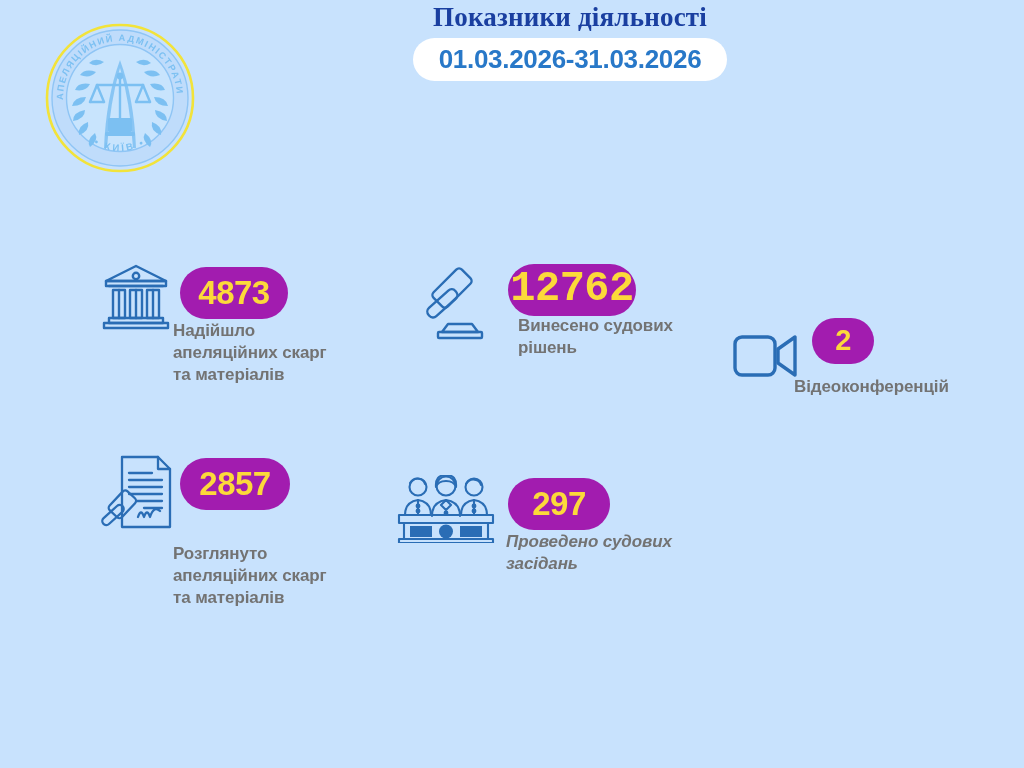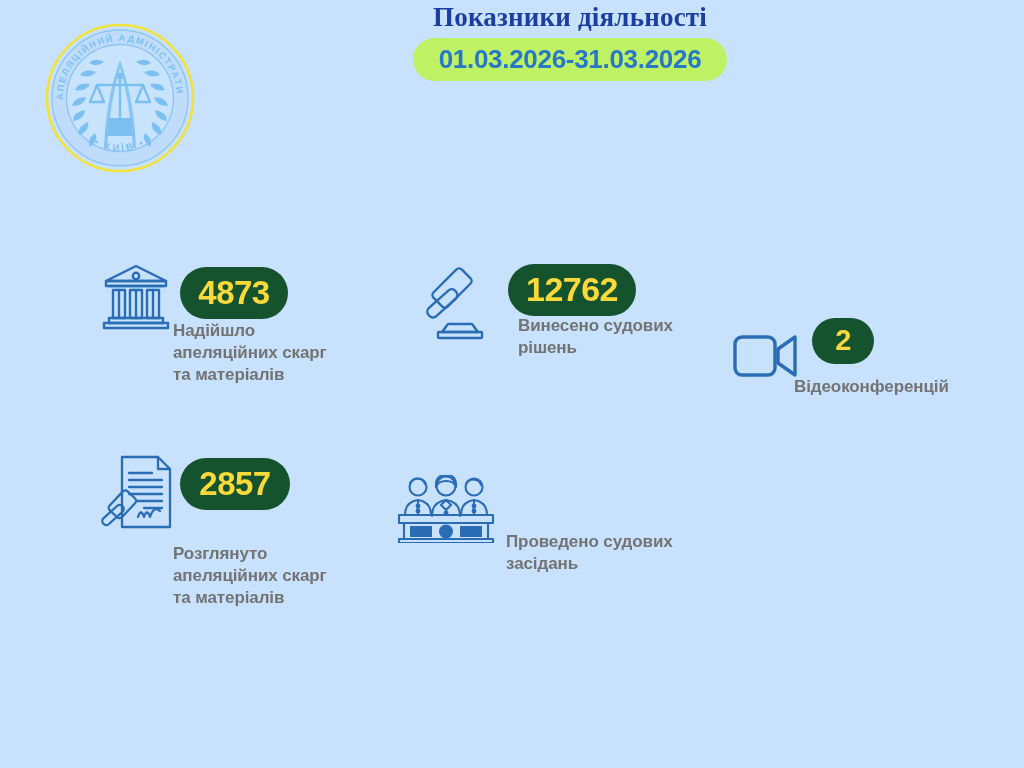--- a/index.html
+++ b/index.html
@@ -40,21 +40,21 @@
     font-weight: bold;
     color: #1a3fa0;
     letter-spacing: 0.2px;
   }
   .title-line-1 { font-size: 27px; line-height: 34px; }
   .title-line-2 { font-size: 27px; line-height: 40px; }
 
   .date-badge {
     display: inline-block;
     margin-top: 4px;
-    background: #bef264;
+    background: #ffffff;
     color: #2878c8;
     font-family: "Liberation Sans", "DejaVu Sans", sans-serif;
     font-weight: bold;
     font-size: 26px;
     line-height: 26px;
     padding: 8px 26px 9px 26px;
     border-radius: 22px;
     letter-spacing: -0.3px;
   }
 
@@ -64,21 +64,21 @@
   }
   .stat-icon {
     position: absolute;
     left: 0;
     top: 0;
   }
   .stat-icon svg { display: block; }
 
   .pill {
     position: absolute;
-    background: #14532d;
+    background: #a21caf;
     color: #fcd93a;
     font-family: "Liberation Sans", "DejaVu Sans", sans-serif;
     font-weight: bold;
     border-radius: 50px;
     text-align: center;
     letter-spacing: -0.5px;
     white-space: nowrap;
   }
 
   .stat-label {
@@ -91,34 +91,34 @@
     white-space: pre-line;
     letter-spacing: -0.1px;
   }
 
   
   #stat-incoming   { left: 100px; top: 262px; width: 300px; height: 145px; }
   #stat-incoming .pill  { left: 80px; top: 5px; width: 108px; font-size: 33px; line-height: 33px; padding: 9px 0 10px 0; }
   #stat-incoming .stat-label { left: 73px; top: 58px; }
 
   #stat-decisions  { left: 420px; top: 262px; width: 300px; height: 130px; }
-  #stat-decisions .pill { left: 88px; top: 2px; width: 128px; font-size: 34px; line-height: 33px; padding: 9px 0 10px 0; }
+  #stat-decisions .pill { left: 88px; top: 2px; width: 128px; font-size: 42px; line-height: 33px; padding: 9px 0 10px 0; font-family: Liberation Mono, monospace; }
   #stat-decisions .stat-label { left: 98px; top: 53px; }
 
   #stat-videoconf  { left: 732px; top: 318px; width: 290px; height: 90px; }
   #stat-videoconf .pill { left: 80px; top: 0px; width: 62px; font-size: 29px; line-height: 29px; padding: 8px 0 9px 0; }
   #stat-videoconf .stat-label { left: 62px; top: 58px; }
 
   #stat-reviewed   { left: 100px; top: 453px; width: 300px; height: 145px; }
   #stat-reviewed .pill  { left: 80px; top: 5px; width: 110px; font-size: 33px; line-height: 33px; padding: 9px 0 10px 0; }
   #stat-reviewed .stat-label { left: 73px; top: 58px; margin-top: 32px; }
 
   #stat-hearings   { left: 396px; top: 475px; width: 330px; height: 130px; }
   #stat-hearings .pill  { left: 112px; top: 3px; width: 102px; font-size: 33px; line-height: 33px; padding: 9px 0 10px 0; }
-  #stat-hearings .stat-label { left: 110px; top: 56px; }
+  #stat-hearings .stat-label { left: 110px; top: 56px; font-style: italic; }
 </style>
 </head>
 <body>
 
 <div class="emblem">
   <svg viewBox="0 0 152 152" xmlns="http://www.w3.org/2000/svg">
     <defs>
       <path id="arcTop" d="M 19,76 A 57,57 0 0 1 133,76"></path>
       <path id="arcBottom" d="M 23,76 A 53,53 0 0 0 129,76"></path>
     </defs>
@@ -284,15 +284,16 @@
       <rect x="3" y="40" width="94" height="8"></rect>
 
       <path d="M8 48 L92 48 L92 64 L8 64 Z"></path>
       <rect x="3" y="64" width="94" height="4"></rect>
 
       <rect x="14" y="51" width="22" height="11" fill="#2a6db5" stroke="none"></rect>
       <circle cx="50" cy="56.5" r="7" fill="#2a6db5" stroke="none"></circle>
       <rect x="64" y="51" width="22" height="11" fill="#2a6db5" stroke="none"></rect>
     </svg>
   </span>
+  <div class="pill">297</div>
   <div class="stat-label">Проведено судових
 засідань</div>
 </div>
 
 </body></html>

